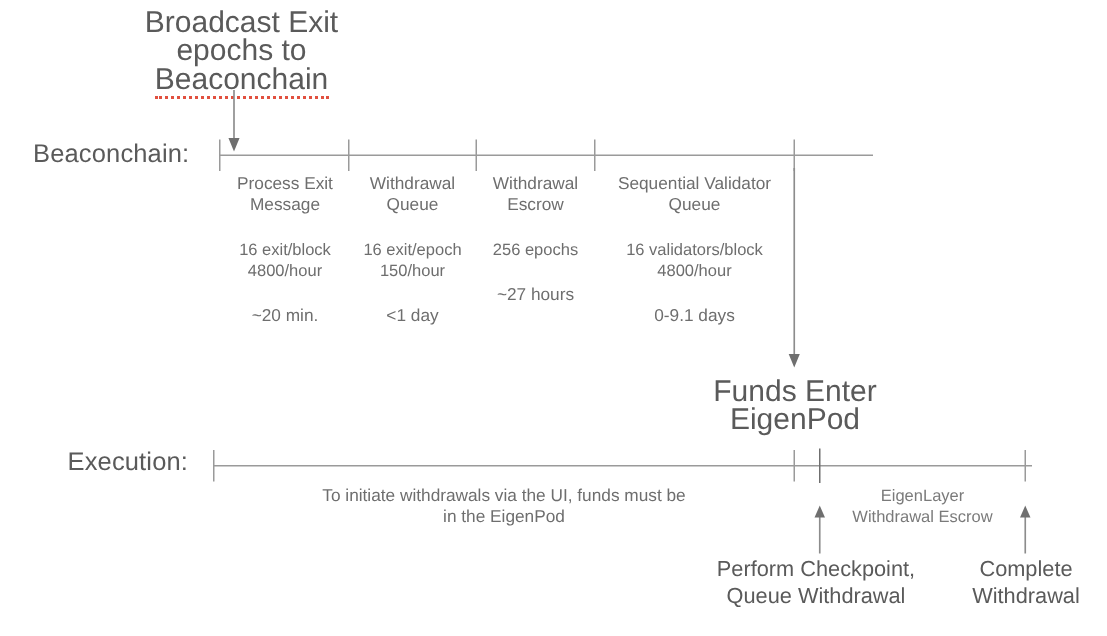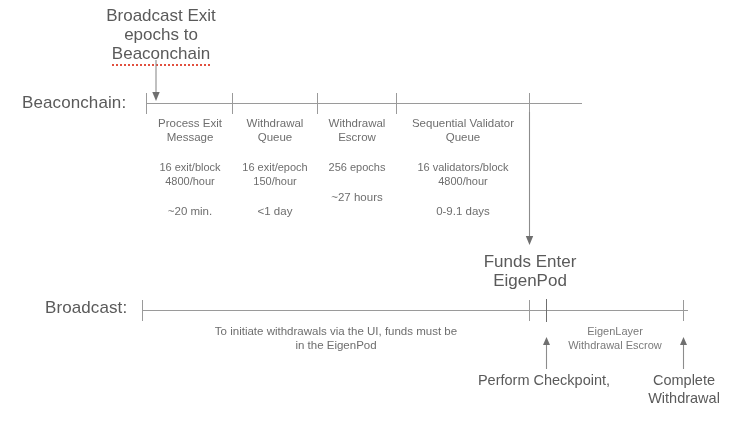--- a/index.html
+++ b/index.html
@@ -28,21 +28,21 @@
     white-space: nowrap;
   }
   .callout {
     font-size: 14.5px;
     color: #5a5a5a;
     line-height: 18px;
     text-align: center;
     white-space: nowrap;
   }
   .callout-lg {
-    font-size: 17px;
+    font-size: 20px;
     color: #5a5a5a;
     line-height: 19px;
     text-align: center;
     white-space: nowrap;
   }
   .phase-title {
     font-size: 11.5px;
     color: #6e6e6e;
     line-height: 14px;
     text-align: center;
@@ -170,21 +170,21 @@
   <svg class="abs" style="left:522px; top:112px;" width="16" height="134" viewBox="0 0 16 134">
     <line x1="7.5" y1="0" x2="7.5" y2="125" stroke="#8c8c8c" stroke-width="1.1"></line>
     <polygon points="7.5,133 3.8,124 11.2,124" fill="#6f6f6f"></polygon>
   </svg>
 
   <div class="abs callout-lg" style="left:460px; top:252px; width:140px;">
     <div>Funds Enter</div>
     <div>EigenPod</div>
   </div>
 
-  <div class="abs lane-label" style="left:45px; top:298px;">Broadcast:</div>
+  <div class="abs lane-label" style="left:45px; top:298px;">Execution:</div>
 
   <div class="abs hline" style="left:142px; top:310px; width:546px;"></div>
 
   <div class="abs tick" style="left:142px; top:300px; height:21px;"></div>
   <div class="abs tick" style="left:529px; top:300px; height:21px;"></div>
   <div class="abs tick tick-dark" style="left:546px; top:299px; height:23px;"></div>
   <div class="abs tick" style="left:683px; top:300px; height:21px;"></div>
 
   <div class="abs axis-note" style="left:178px; top:324px; width:316px;">
     <div>To initiate withdrawals via the UI, funds must be</div>
@@ -201,20 +201,21 @@
     <polygon points="6.5,0 3,8 10,8" fill="#6f6f6f"></polygon>
   </svg>
 
   <svg class="abs" style="left:677px; top:337px;" width="14" height="32" viewBox="0 0 14 32">
     <line x1="6.5" y1="32" x2="6.5" y2="6" stroke="#8c8c8c" stroke-width="1.1"></line>
     <polygon points="6.5,0 3,8 10,8" fill="#6f6f6f"></polygon>
   </svg>
 
   <div class="abs callout" style="left:465px; top:371px; width:158px;">
     <div>Perform Checkpoint,</div>
+    <div>Queue Withdrawal</div>
   </div>
 
   <div class="abs callout" style="left:640px; top:371px; width:88px;">
     <div>Complete</div>
     <div>Withdrawal</div>
   </div>
 
 </div>
 
 </body></html>

